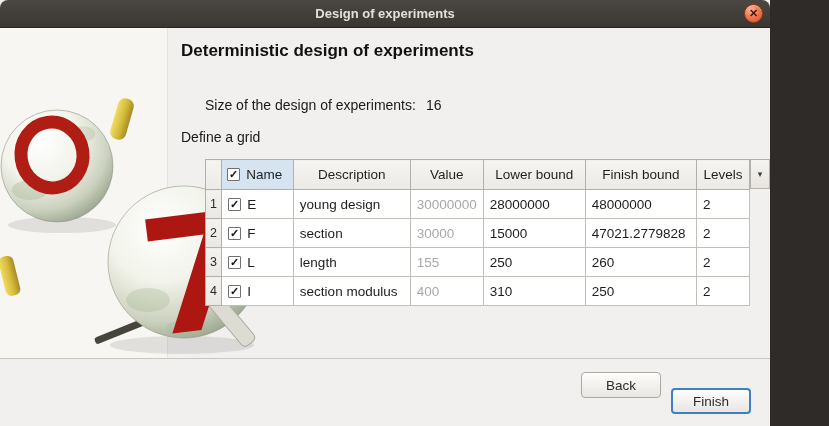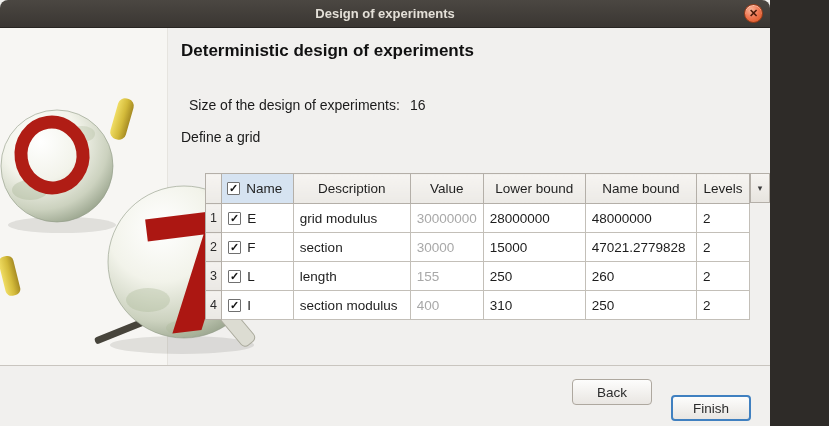--- a/index.html
+++ b/index.html
@@ -26,22 +26,22 @@
   }
 
   
   .dialog-body { flex:1; position:relative; display:flex; flex-direction:column; }
   .page-area { flex:1; display:flex; min-height:0;justify-content:center; }
   .watermark-col { flex:0 0 168px; background:#f7f6f3; border-right:1px solid #e6e4df; }
   .logo-svg { position:absolute; left:0; top:0; z-index:1; pointer-events:none; }
 
   .content-col { flex:1; position:relative; z-index:2; padding:12px 20px 0 13px; }
   .heading { font-size:17px; line-height:21px; font-weight:bold; color:#111; }
-  .size-row { margin:36px 0 0 8px; font-size:14px; line-height:17px; color:#1a1a1a; display:flex; gap:10px; }
-  .grid-label { margin:15px 0 14px 0; font-size:14px; line-height:17px; color:#1a1a1a; }
+  .size-row { margin:36px 0 0 24px; font-size:14px; line-height:17px; color:#1a1a1a; display:flex; gap:10px; }
+  .grid-label { margin:15px 0 0 0; font-size:14px; line-height:17px; color:#1a1a1a; }
 
   
   .table-wrap { position:relative; margin:13px 0 0 24px; display:inline-block; }
   table.grid { border-collapse:collapse; table-layout:fixed; background:#fff; font-size:13.5px; }
   table.grid th, table.grid td { border:1px solid #c3bfb8; overflow:hidden; white-space:nowrap; }
   table.grid th {
     height:30px; font-weight:normal; color:#1f1f1f; text-align:center;
     background:linear-gradient(#f6f4f1,#eceae6); border-color:#b4afa8; padding:0 4px;
   }
   table.grid th.name-header { background:#d6e3f1; text-align:left; padding-left:5px; }
@@ -66,21 +66,21 @@
     background:linear-gradient(#f6f4f1,#e7e4df); border:1px solid #b4afa8;
     display:flex; align-items:center; justify-content:center;
     font-size:9px; color:#3d3d3d; cursor:pointer;
   }
 
   
   .footer {
     flex:0 0 57px; position:relative; z-index:2; background:#f1f0ee;
     border-top:1px solid #c9c5bf;
     display:flex; justify-content:flex-end; align-items:flex-start;
-    gap:19px; padding:13px 19px 5px 0;
+    gap:10px; padding:13px 19px 12px 0;
   }
   .btn {
     min-width:80px; height:26px; padding:0 14px; font-size:13.5px; color:#2c2c2c;
     background:linear-gradient(#fdfdfc,#e9e6e2);
     border:1px solid #aea89f; border-radius:4px; cursor:pointer;
     font-family:"Liberation Sans", sans-serif;
   }
   .btn.default { border:2px solid #4080c0; padding:0 13px;margin-top:16px; }
 </style>
 </head>
@@ -168,35 +168,35 @@
                 <span class="name-cell-inner">
                   <span class="checkbox">
                         <span class="check">✓</span>
                       </span>
                   <span>Name</span>
                 </span>
               </th>
               <th>Description</th>
               <th>Value</th>
               <th>Lower bound</th>
-              <th>Name bound</th>
+              <th>Finish bound</th>
               <th>Levels</th>
             </tr>
 
             <tr>
               <td class="rownum">1</td>
               <td>
                 <span class="name-cell-inner">
                   <span class="checkbox">
                         <span class="check">✓</span>
                       </span>
                   <span>E</span>
                 </span>
               </td>
-              <td>grid modulus</td>
+              <td>young design</td>
               <td class="value">30000000</td>
               <td>28000000</td>
               <td>48000000</td>
               <td>2</td>
             </tr>
 
             <tr>
               <td class="rownum">2</td>
               <td>
                 <span class="name-cell-inner">

